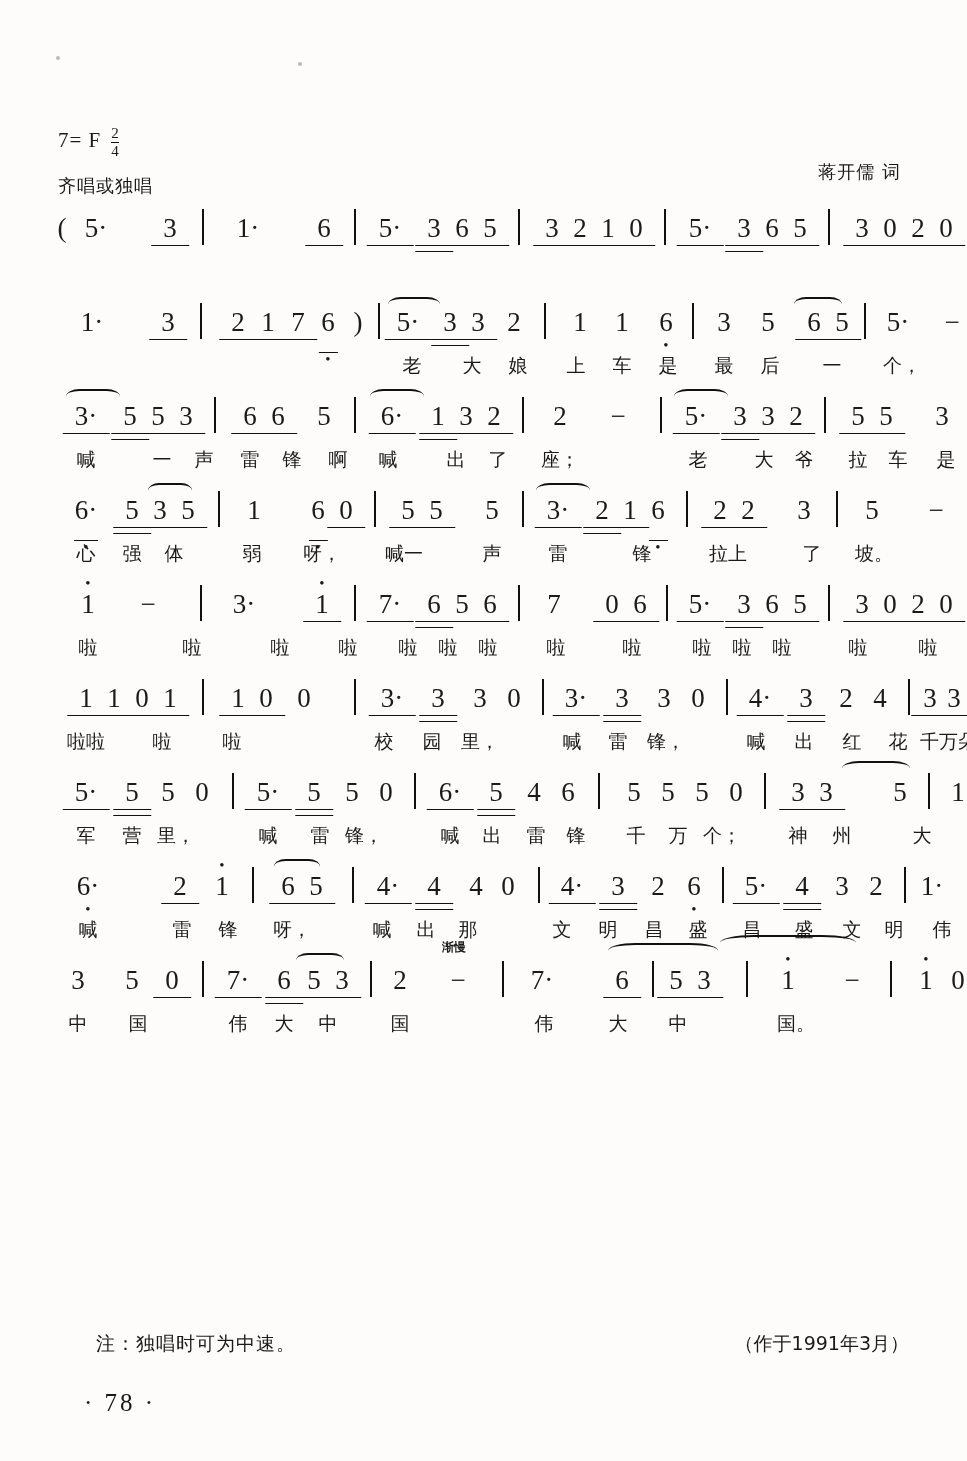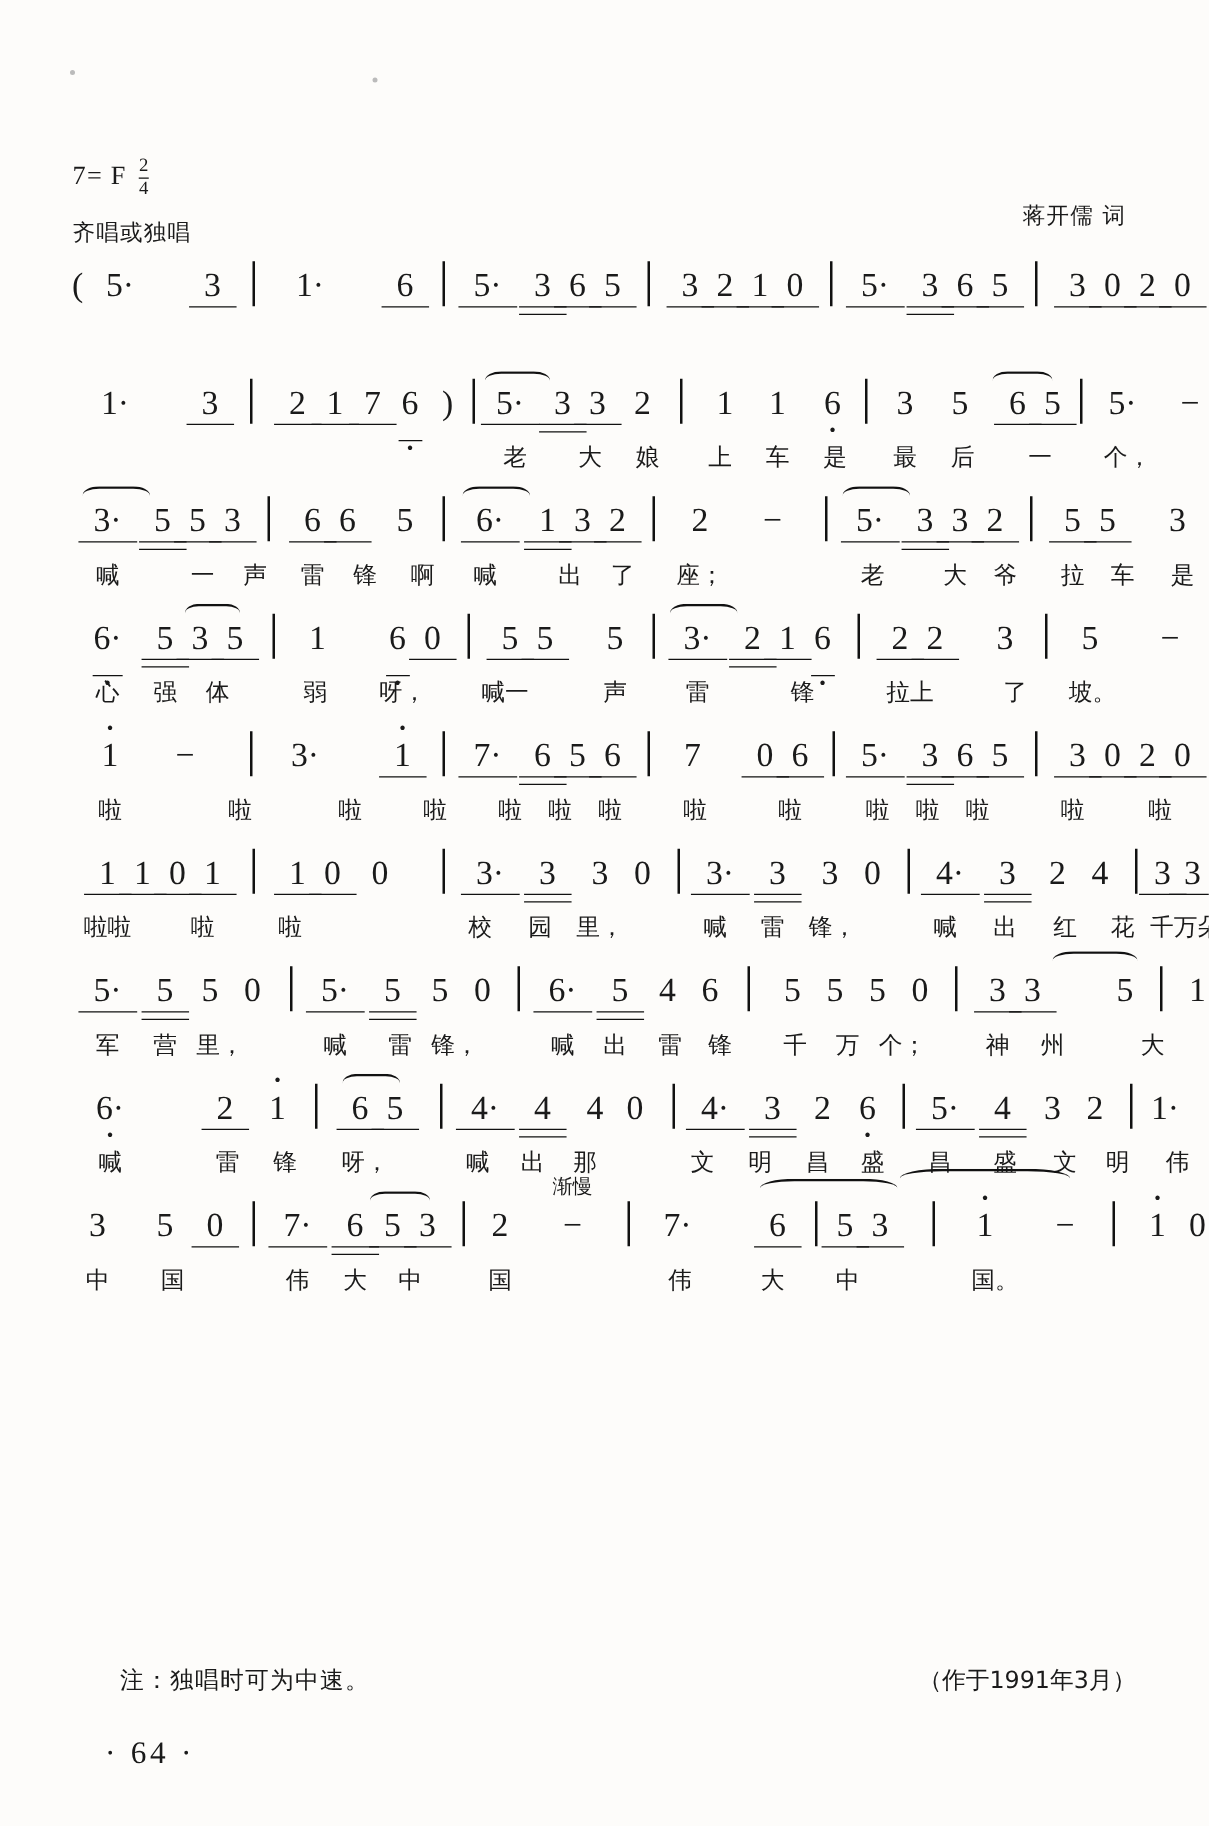--- a/index.html
+++ b/index.html
@@ -159,22 +159,23 @@
   .slur {
     position: absolute;
     border-top: 2px solid #111;
     border-radius: 50%/100%;
     height: 13px;
     border-left: none; border-right: none; border-bottom: none;
   }
 
   .note-annot {
     position: absolute;
-    font-size: 16px;
-    font-family: "DejaVu Sans", sans-serif;
+    font-size: 12px;
+    font-family: "DejaVu Sans", sans-serif;
+    font-weight: bold;
   }
   .footnote {
     position: absolute;
     left: 96px;
     bottom: 104px;
     font-size: 19px;
     font-family: "DejaVu Sans", sans-serif;
     letter-spacing: 1px;
   }
   .composed {
@@ -633,15 +634,15 @@
         <span class="ly" style="left:566px;">大</span>
         <span class="ly" style="left:626px;">中</span>
         <span class="ly" style="left:744px;">国。</span>
       </div>
     </div>
 
   </div>
 
   <div class="footnote">注：独唱时可为中速。</div>
   <div class="composed">（作于1991年3月）</div>
-  <div class="pagenum">· 64 ·</div>
+  <div class="pagenum">· 78 ·</div>
 
 </div>
 
 </body></html>

